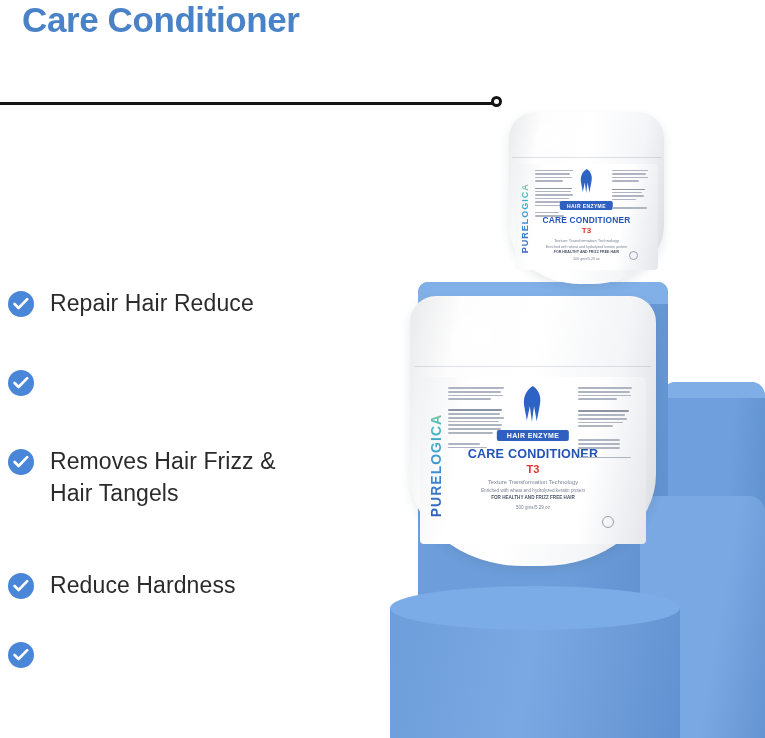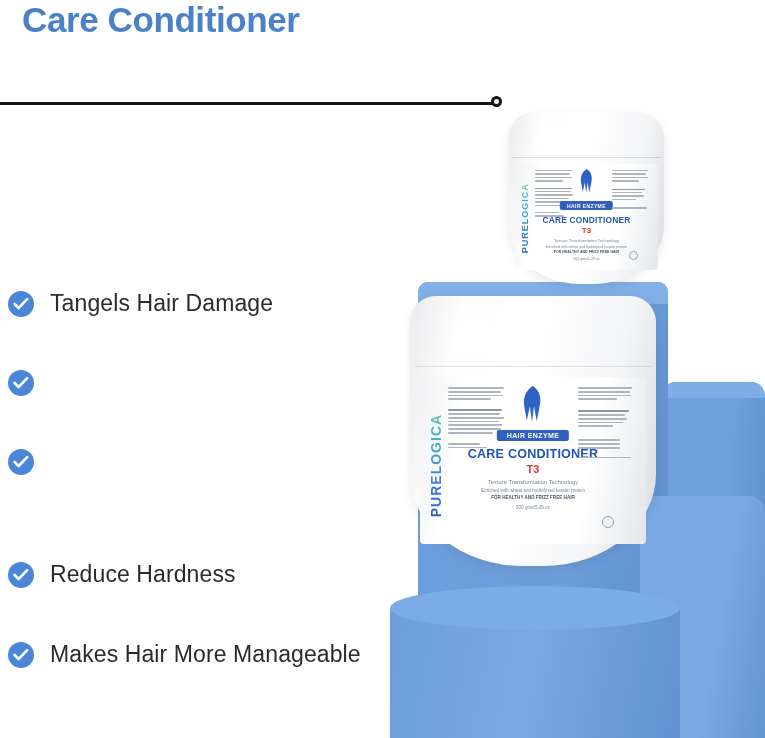--- a/index.html
+++ b/index.html
@@ -147,55 +147,56 @@
   </div>
 
   <div class="benefits">
 
     <div class="benefit" style="top:12px;left:0;">
       <span class="check">
         <svg width="16" height="14" viewBox="0 0 16 14">
             <path d="M1.6 7.0 L5.6 11.0 L14.2 2.2" fill="none" stroke="#ffffff" stroke-width="2.6" stroke-linecap="round" stroke-linejoin="round"></path>
           </svg>
       </span>
-      <span class="benefit-text">Tangels Hair Damage</span>
+      <span class="benefit-text">Repair Hair Reduce</span>
     </div>
 
     <div class="benefit" style="top:91px;left:0;">
       <span class="check">
         <svg width="16" height="14" viewBox="0 0 16 14">
             <path d="M1.6 7.0 L5.6 11.0 L14.2 2.2" fill="none" stroke="#ffffff" stroke-width="2.6" stroke-linecap="round" stroke-linejoin="round"></path>
           </svg>
       </span>
     </div>
 
     <div class="benefit" style="top:170px;left:0;">
       <span class="check">
         <svg width="16" height="14" viewBox="0 0 16 14">
             <path d="M1.6 7.0 L5.6 11.0 L14.2 2.2" fill="none" stroke="#ffffff" stroke-width="2.6" stroke-linecap="round" stroke-linejoin="round"></path>
           </svg>
       </span>
-    </div>
-
-    <div class="benefit" style="top:283px;left:0;justify-content:flex-end;">
+      <span class="benefit-text">Removes Hair Frizz &amp;
+Hair Tangels</span>
+    </div>
+
+    <div class="benefit" style="top:294px;left:0;justify-content:flex-end;">
       <span class="check">
         <svg width="16" height="14" viewBox="0 0 16 14">
             <path d="M1.6 7.0 L5.6 11.0 L14.2 2.2" fill="none" stroke="#ffffff" stroke-width="2.6" stroke-linecap="round" stroke-linejoin="round"></path>
           </svg>
       </span>
       <span class="benefit-text">Reduce Hardness</span>
     </div>
 
     <div class="benefit" style="top:363px;left:0;">
       <span class="check">
         <svg width="16" height="14" viewBox="0 0 16 14">
             <path d="M1.6 7.0 L5.6 11.0 L14.2 2.2" fill="none" stroke="#ffffff" stroke-width="2.6" stroke-linecap="round" stroke-linejoin="round"></path>
           </svg>
       </span>
-      <span class="benefit-text">Makes Hair More Manageable</span>
     </div>
 
   </div>
 
   <div class="scene">
 
     <div class="ped ped-backright">
       <div class="topface"></div>
     </div>
 

